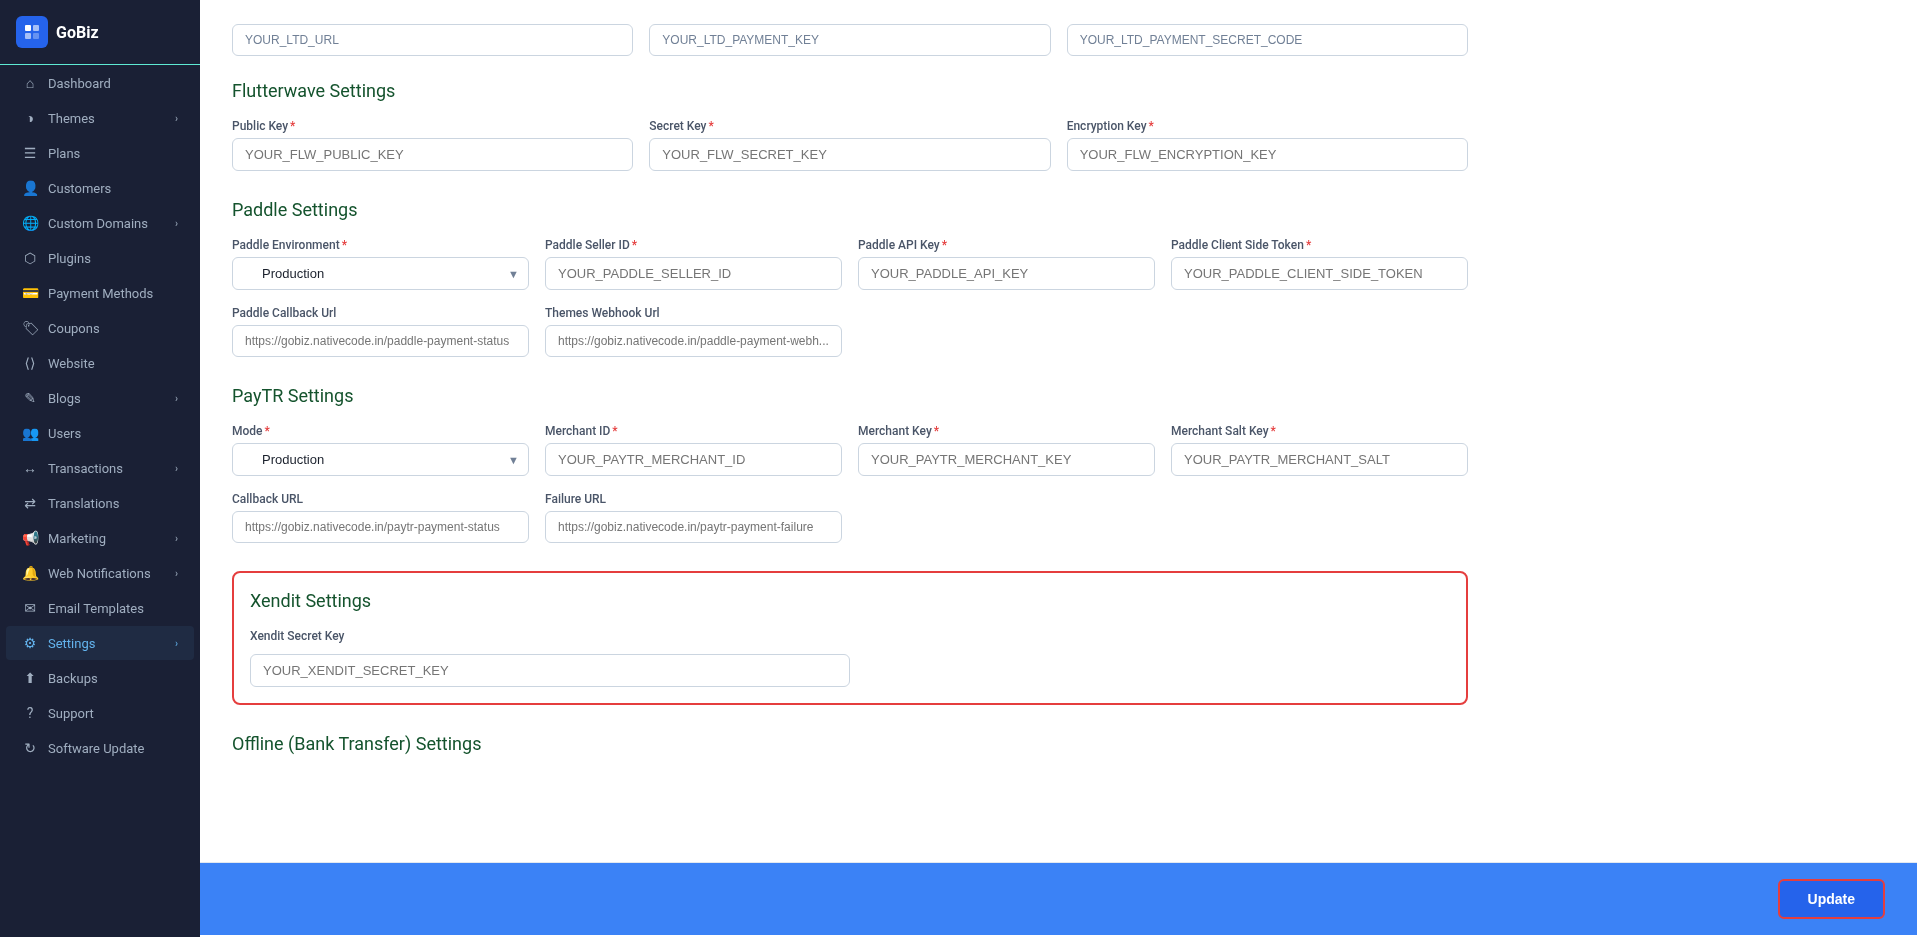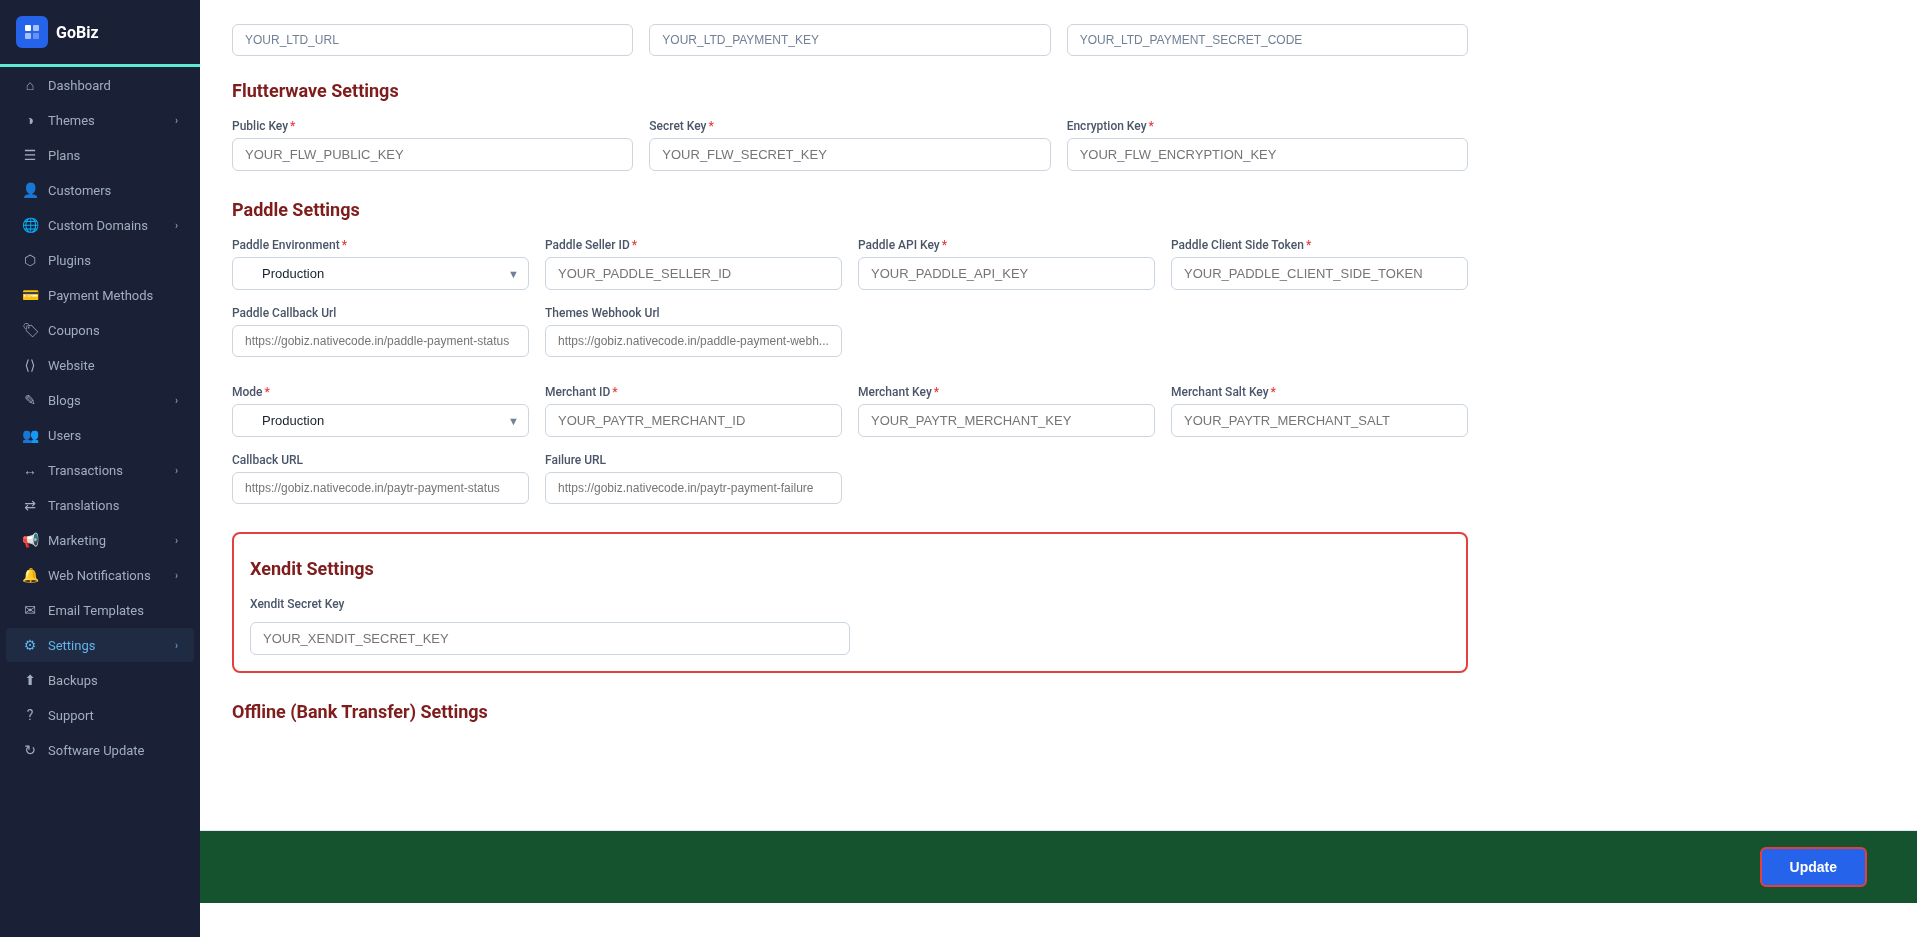--- a/index.html
+++ b/index.html
@@ -18,21 +18,21 @@
       font-size: 13px;
     }
     .sidebar-logo {
       display: flex;
       align-items: center;
       gap: 8px;
       padding: 16px 16px;
       color: #fff;
       font-weight: 700;
       font-size: 16px;
-      border-bottom: 3px solid #5eead4;
+      border-bottom: 1px solid #5eead4;
     }
     .logo-icon {
       width: 32px;
       height: 32px;
       background: #2563eb;
       border-radius: 6px;
       display: flex;
       align-items: center;
       justify-content: center;
       color: white;
@@ -62,24 +62,24 @@
       padding: 0;
     }
     .content {
       padding: 24px 32px 80px 32px;
       max-width: 1300px;
     }
 
     
     .section-title {
       font-size: 18px;
-      font-weight: 700;
-      color: #7f1d1d;
+      font-weight: 400;
+      color: #14532d;
       margin-bottom: 18px;
-      margin-top: 8px;
+      margin-top: 1px;
     }
 
     
     .form-row {
       display: flex;
       gap: 16px;
       margin-bottom: 16px;
       flex-wrap: wrap;
     }
     .form-group {
@@ -140,25 +140,25 @@
       border: 2px solid #e53e3e;
       border-radius: 8px;
       padding: 16px;
       margin-bottom: 28px;
     }
 
     
     .bottom-bar {
       display: flex;
       justify-content: flex-end;
-      padding: 16px 50px;
+      padding: 16px 32px;
       border-top: 1px solid #e2e8f0;
       position: sticky;
       bottom: 0;
-      background: #14532d;
+      background: #3b82f6;
     }
     .btn-update {
       background: #2563eb;
       color: #fff;
       border: 2px solid #e53e3e;
       border-radius: 6px;
       padding: 10px 28px;
       font-size: 14px;
       font-weight: 600;
       cursor: pointer;
@@ -397,20 +397,21 @@
         <div class="form-group">
           <label class="form-label">Themes Webhook Url</label>
           <input class="form-input url-input" placeholder="https://gobiz.nativecode.in/paddle-payment-webh..." style="">
         </div>
         <div class="form-group" style="visibility:hidden;"></div>
         <div class="form-group" style="visibility:hidden;"></div>
       </div>
     </div>
 
     <div class="section-block">
+      <h2 class="section-title">PayTR Settings</h2>
       <div class="form-row">
         <div class="form-group">
           <label class="form-label">
             <span>Mode</span><span class="required">*</span>
           </label>
           <div class="form-select-wrapper">
             <select class="form-select">
               <option>Production</option>
               <option>Test</option>
             </select>

